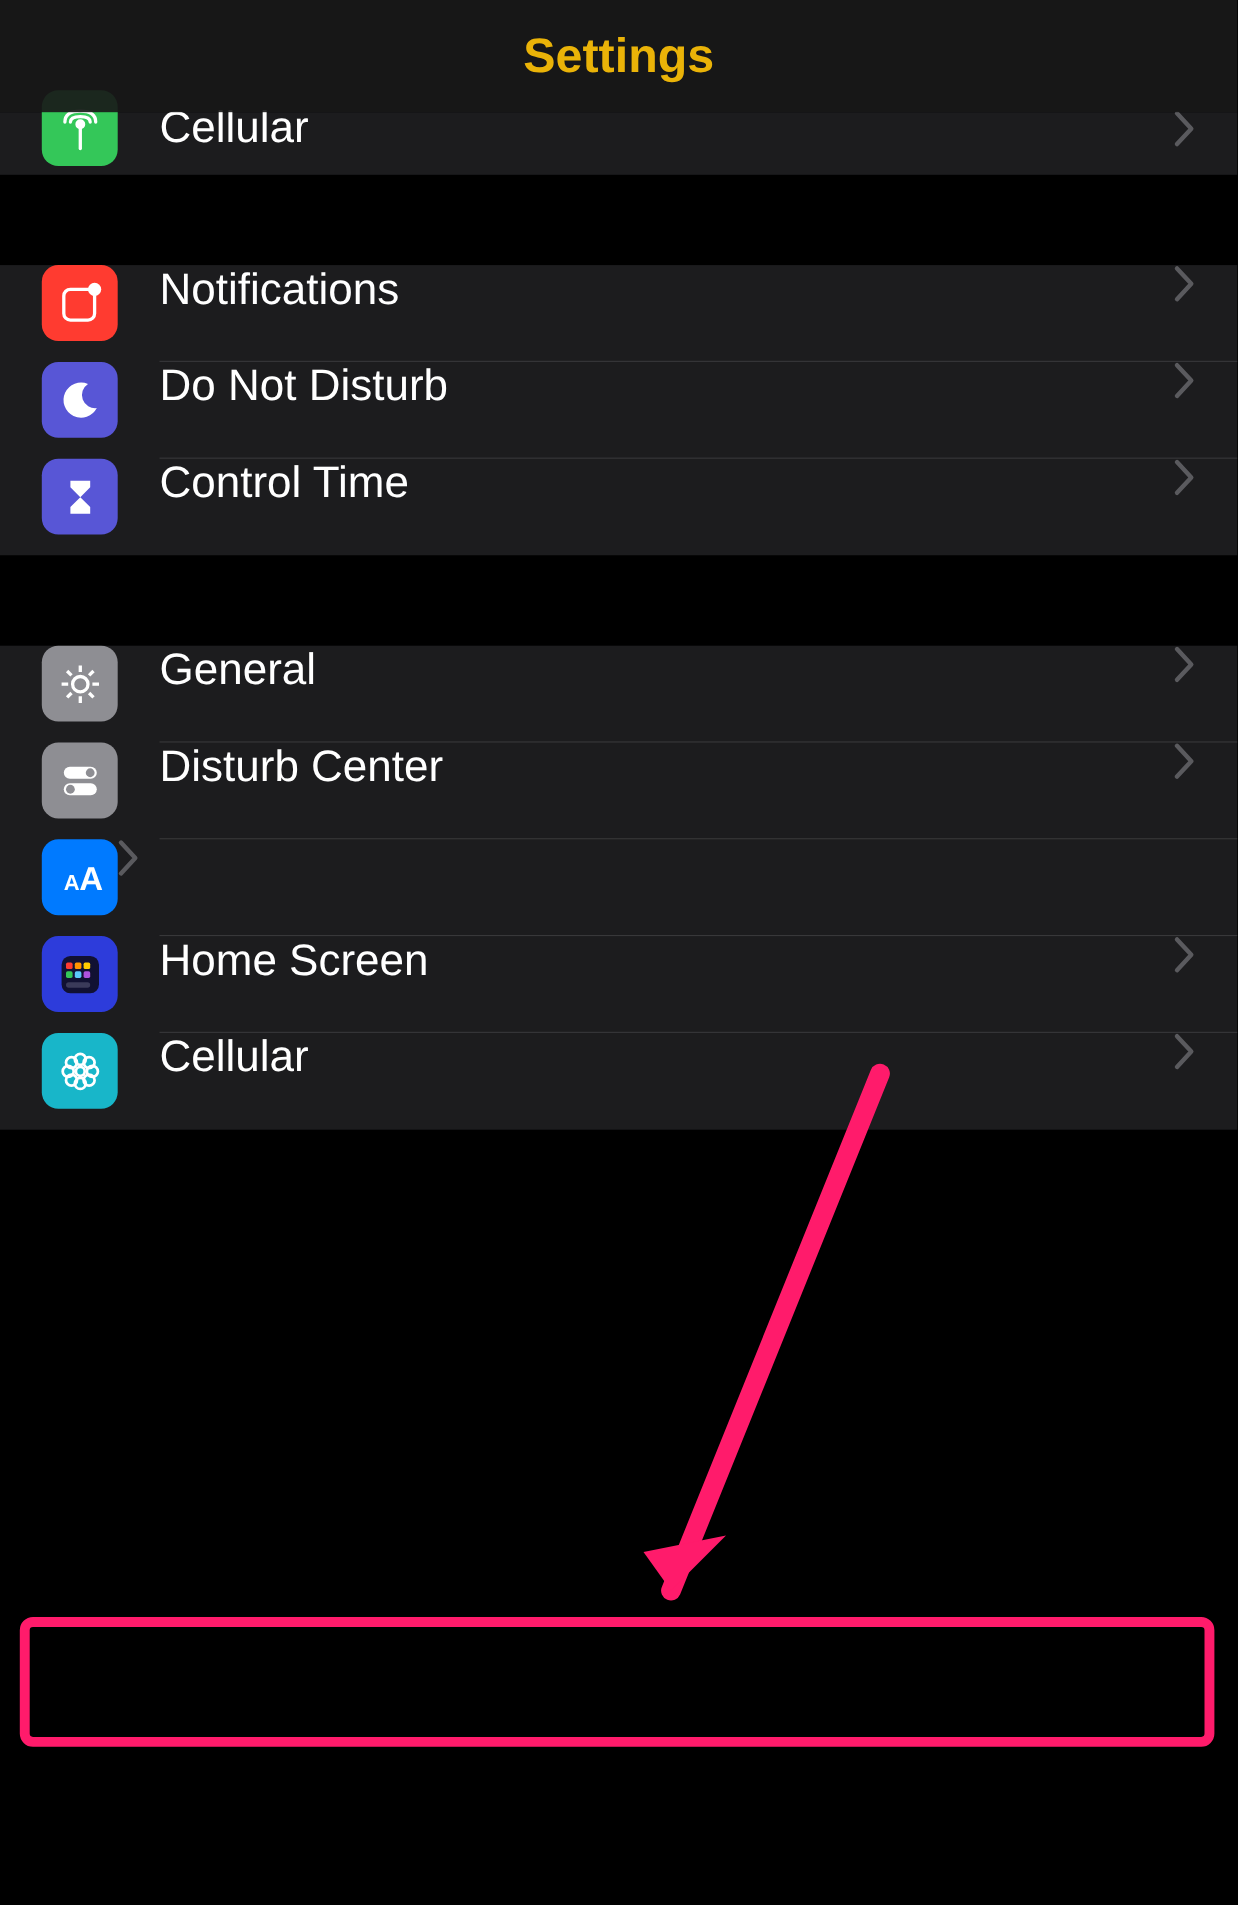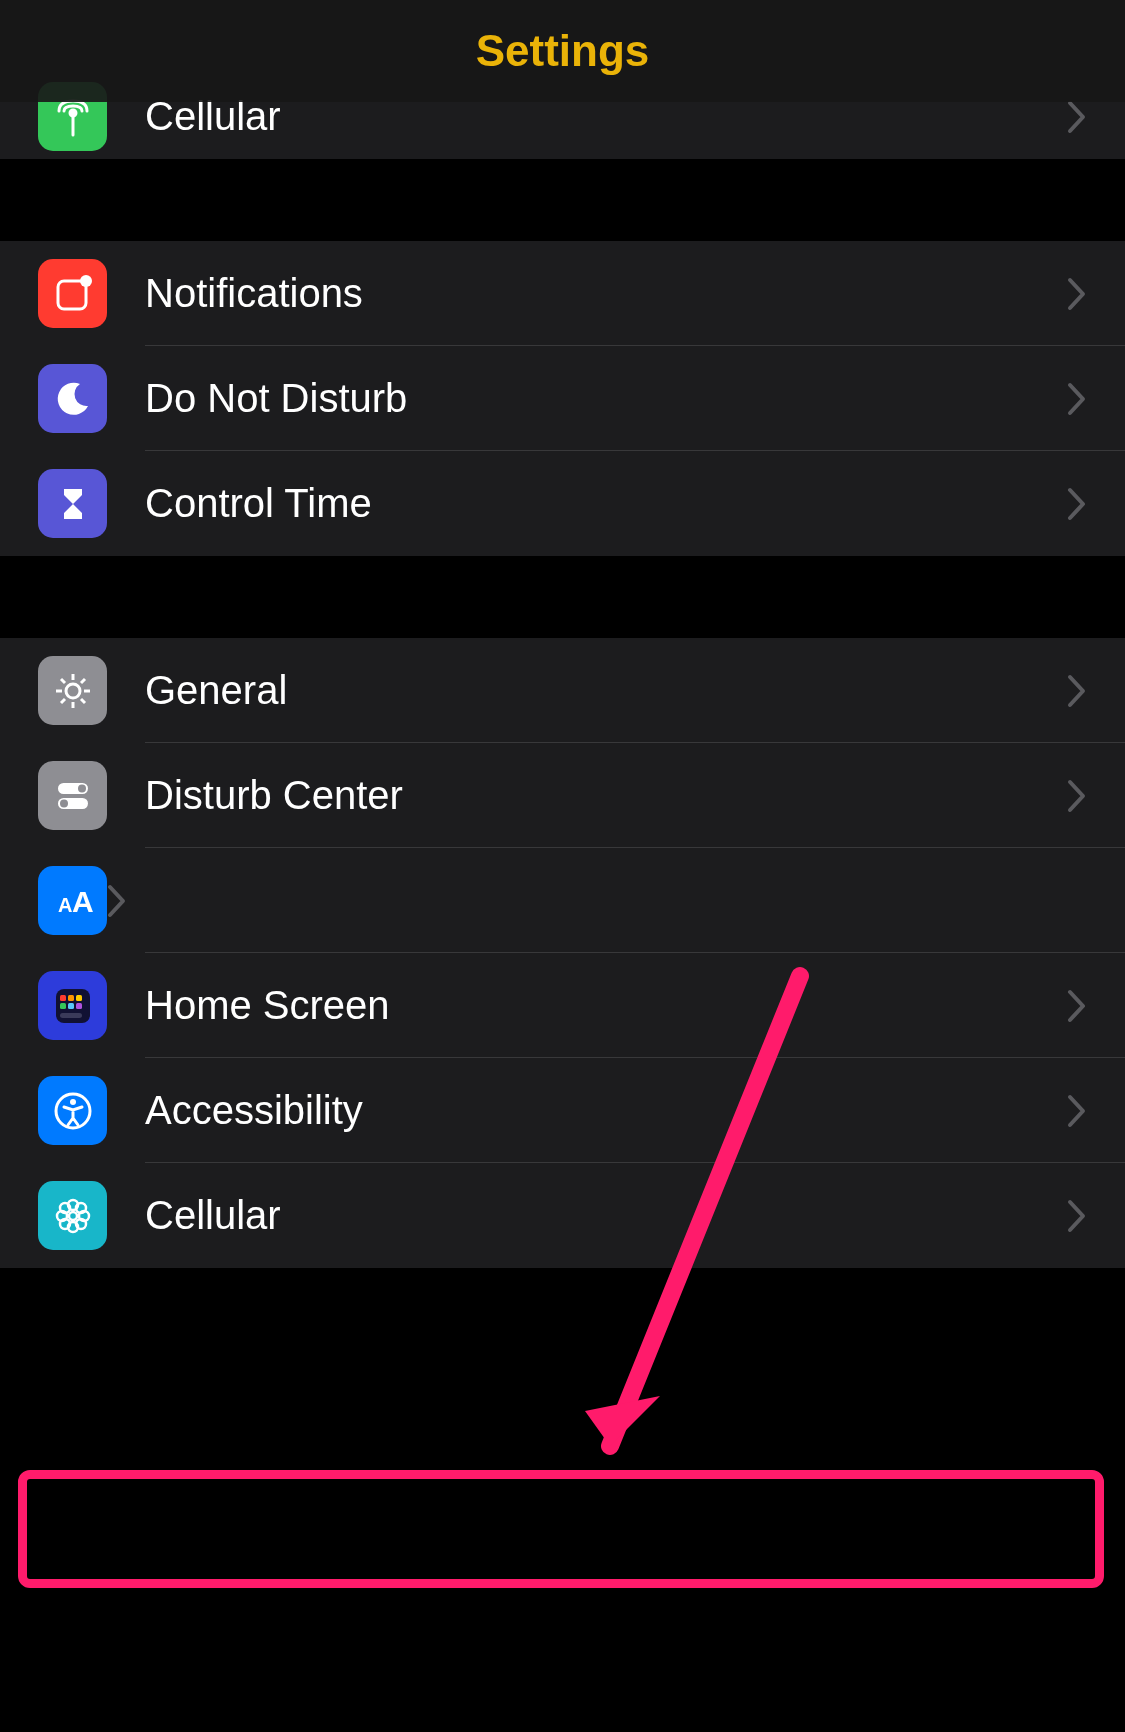--- a/index.html
+++ b/index.html
@@ -36,22 +36,22 @@
     .group {
       background: #1c1c1e;
       width: 100%;
     }
     .group-gap {
       height: 82px;
       background: #000;
     }
     .row {
       display: flex;
-      align-items: center;
-      height: 105px;
+      align-items: flex-start;
+      height: 88px;
       padding-left: 38px;
       padding-right: 38px;
       position: relative;
       cursor: pointer;
     }
     .row-partial-top {
       height: 57px;
       padding-bottom: 28px;
       align-items: center;
     }
@@ -241,34 +241,20 @@
           <rect x="10" y="30" width="22" height="5" rx="2.5" fill="#3a3a5a"></rect>
         </svg>
       </div>
       <div class="row-label">Home Screen</div>
       <svg class="chevron" width="20" height="34" viewBox="0 0 20 34">
           <path d="M3 3 L16 17 L3 31" stroke="#5a5a5e" stroke-width="4" fill="none" stroke-linecap="round" stroke-linejoin="round"></path>
         </svg>
       <div class="divider"></div>
     </div>
     <div class="row">
-      <div class="icon-box bg-blue">
-        <svg width="46" height="46" viewBox="0 0 46 46">
-            <circle cx="23" cy="23" r="17" fill="none" stroke="#fff" stroke-width="3"></circle>
-            <circle cx="23" cy="14" r="3" fill="#fff"></circle>
-            <path d="M14 19 L23 22 L32 19 M23 22 L23 30 M23 30 L18 37 M23 30 L28 37" stroke="#fff" stroke-width="3" fill="none" stroke-linecap="round"></path>
-          </svg>
-      </div>
-      <div class="row-label">Accessibility</div>
-      <svg class="chevron" width="20" height="34" viewBox="0 0 20 34">
-          <path d="M3 3 L16 17 L3 31" stroke="#5a5a5e" stroke-width="4" fill="none" stroke-linecap="round" stroke-linejoin="round"></path>
-        </svg>
-      <div class="divider"></div>
-    </div>
-    <div class="row">
       <div class="icon-box bg-cyan">
         <svg width="46" height="46" viewBox="0 0 46 46">
             <g fill="none" stroke="#fff" stroke-width="2.5">
               <circle cx="23" cy="23" r="4"></circle>
               <circle cx="23" cy="12" r="5"></circle>
               <circle cx="23" cy="34" r="5"></circle>
               <circle cx="12" cy="23" r="5"></circle>
               <circle cx="34" cy="23" r="5"></circle>
               <circle cx="15" cy="15" r="5"></circle>
               <circle cx="31" cy="15" r="5"></circle>

